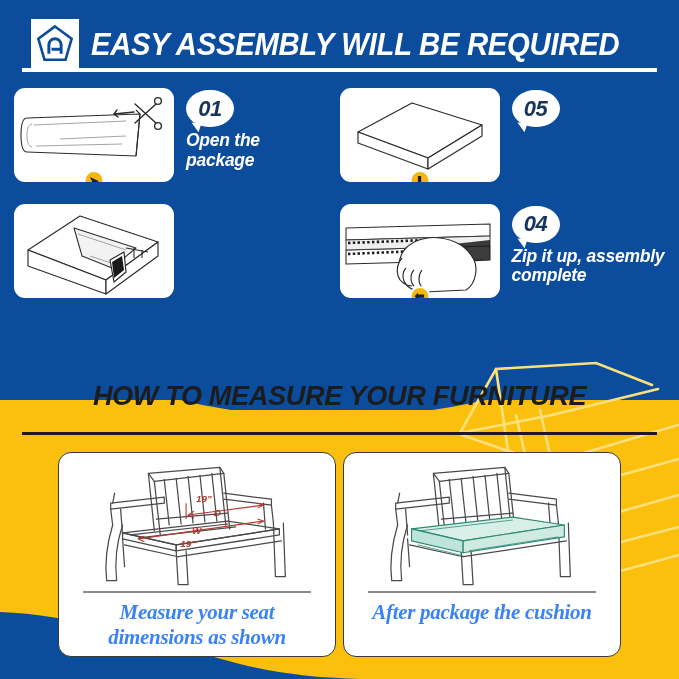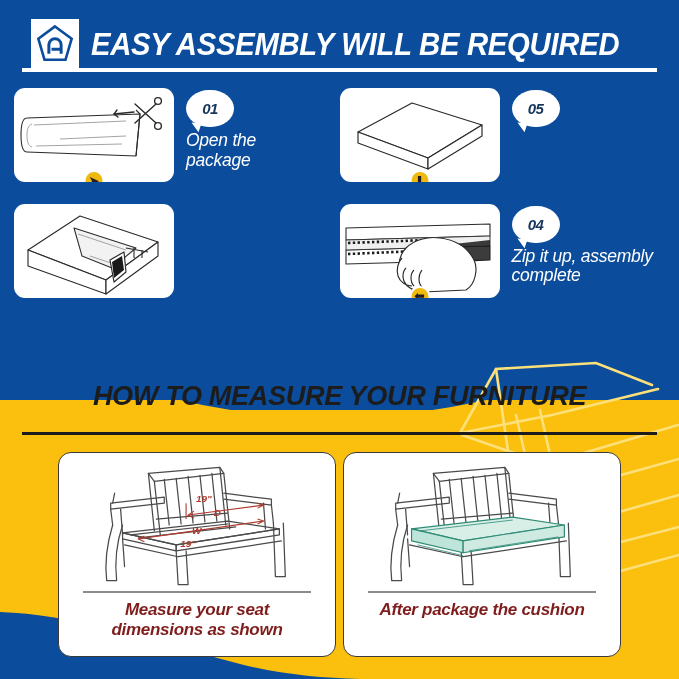--- a/index.html
+++ b/index.html
@@ -67,25 +67,25 @@
   }
   .num-bubble::after{
     content:""; position:absolute; left:5px; bottom:-5px;
     width:0;height:0;
     border-left:8px solid transparent;
     border-right:2px solid transparent;
     border-top:9px solid #ffffff;
     transform:rotate(6deg);
   }
   .num-bubble span {
-    color:#16355c; font-size:15px; font-weight:bold; font-style:italic;
+    color:#16355c; font-size:22px; font-weight:bold; font-style:italic;
     letter-spacing:-0.5px; position:relative; z-index:2;
   }
   .step-label {
-    color:#ffffff; font-size:17.5px; font-weight:normal; font-style:italic;
+    color:#ffffff; font-size:17.5px; font-weight:bold; font-style:italic;
     line-height:1.12; letter-spacing:-0.25px;
   }
 
   
   #yellow-panel {
     position:absolute; left:0; top:330px; width:679px; height:349px;
     background:#fbc00d; z-index:0;
   }
   #yellow-deco { position:absolute; left:400px; top:355px; width:279px; height:290px; z-index:3; }
   #blue-corner { position:absolute; left:0; top:612px; width:360px; height:67px; z-index:4; }
@@ -109,22 +109,22 @@
   .m-card {
     width:278px; height:205px; background:#ffffff;
     border:1.5px solid #3a3a3a; border-radius:13px;
     display:flex; flex-direction:column; align-items:center;
     padding:6px 10px 0 10px; overflow:hidden;
   }
   .m-illo { width:100%; height:128px; }
   .m-illo svg { display:block; width:100%; height:100%; }
   .m-rule { width:228px; height:2px; background:#8c8c8c; margin:4px 0 7px 0; flex:0 0 auto; }
   .m-cap {
-    text-align:center; color:#7f1d1d; font-size:17px; font-weight:bold;
-    font-style:italic; line-height:1.18; letter-spacing:-0.3px;
+    text-align:center; color:#3b82f6; font-size:21px; font-weight:bold;
+    font-style:italic; line-height:1.18; letter-spacing:-0.3px;font-family:Liberation Serif, serif;
   }
 </style>
 </head>
 <body>
 
 <div id="yellow-panel"></div>
 <div id="blue-panel"></div>
 
 <svg id="blue-curve" viewBox="0 0 679 110" preserveAspectRatio="none">
   <path d="M0,0 L679,0 L679,28 C560,96 420,118 330,118 C230,118 110,92 0,30 Z" fill="#0b4d9c"></path>

